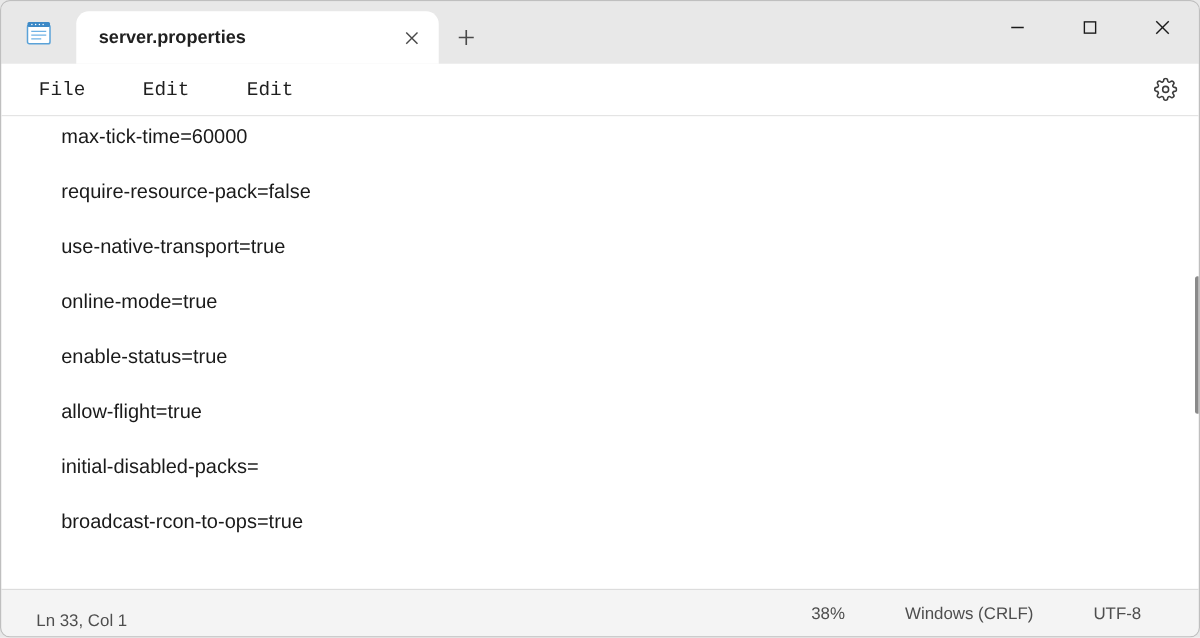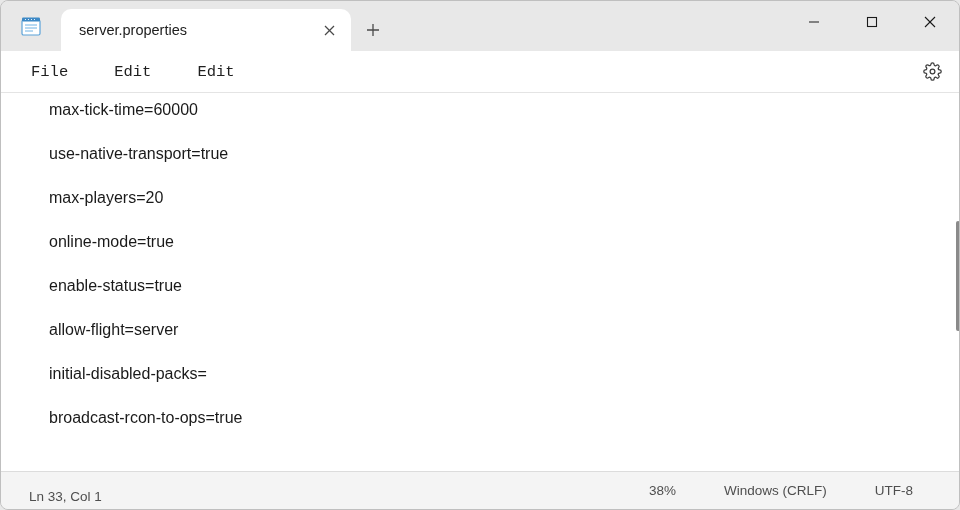--- a/index.html
+++ b/index.html
@@ -41,20 +41,21 @@
       margin-top: 8px;
       background: #ffffff;
       border-top-left-radius: 10px;
       border-top-right-radius: 10px;
       display: flex;
       align-items: center;
       padding: 0 44px 0 18px;
       min-width: 290px;
       font-size: 14.5px;
       color: #202020;
+      font-weight: bold;
     }
     .tab-close {
       position: absolute;
       right: 10px; top: 50%; transform: translateY(-50%);
       width: 24px; height: 24px;
       display: flex; align-items: center; justify-content: center;
       font-size: 15px;
       color: #4a4a4a;
       border-radius: 4px;
     }
@@ -202,25 +203,25 @@
     <div class="settings-btn">
       <svg width="19" height="19" viewBox="0 0 24 24" fill="none" stroke="#3c3c3c" stroke-width="1.6">
         <circle cx="12" cy="12" r="3"></circle>
         <path d="M19.4 15a1.7 1.7 0 0 0 .34 1.87l.06.06a2 2 0 1 1-2.83 2.83l-.06-.06a1.7 1.7 0 0 0-1.87-.34 1.7 1.7 0 0 0-1 1.56V21a2 2 0 1 1-4 0v-.09a1.7 1.7 0 0 0-1.11-1.56 1.7 1.7 0 0 0-1.87.34l-.06.06a2 2 0 1 1-2.83-2.83l.06-.06a1.7 1.7 0 0 0 .34-1.87 1.7 1.7 0 0 0-1.56-1H3a2 2 0 1 1 0-4h.09a1.7 1.7 0 0 0 1.56-1.11 1.7 1.7 0 0 0-.34-1.87l-.06-.06a2 2 0 1 1 2.83-2.83l.06.06a1.7 1.7 0 0 0 1.87.34H9a1.7 1.7 0 0 0 1-1.56V3a2 2 0 1 1 4 0v.09a1.7 1.7 0 0 0 1 1.56 1.7 1.7 0 0 0 1.87-.34l.06-.06a2 2 0 1 1 2.83 2.83l-.06.06a1.7 1.7 0 0 0-.34 1.87V9a1.7 1.7 0 0 0 1.56 1H21a2 2 0 1 1 0 4h-.09a1.7 1.7 0 0 0-1.56 1z"></path>
       </svg>
     </div>
   </div>
 
   <div class="editor-wrap">
     <div class="editor" id="editor"><span class="line">max-tick-time=60000</span>
+<span class="line">require-resource-pack=false</span>
 <span class="line">use-native-transport=true</span>
-<span class="line">max-players=20</span>
 <span class="line">online-mode=true</span>
 <span class="line">enable-status=true</span>
-<span class="line">allow-flight=server</span>
+<span class="line">allow-flight=true</span>
 <span class="line">initial-disabled-packs=</span>
 <span class="line">broadcast-rcon-to-ops=true</span>
 
 
 
 
 
 
 
 

